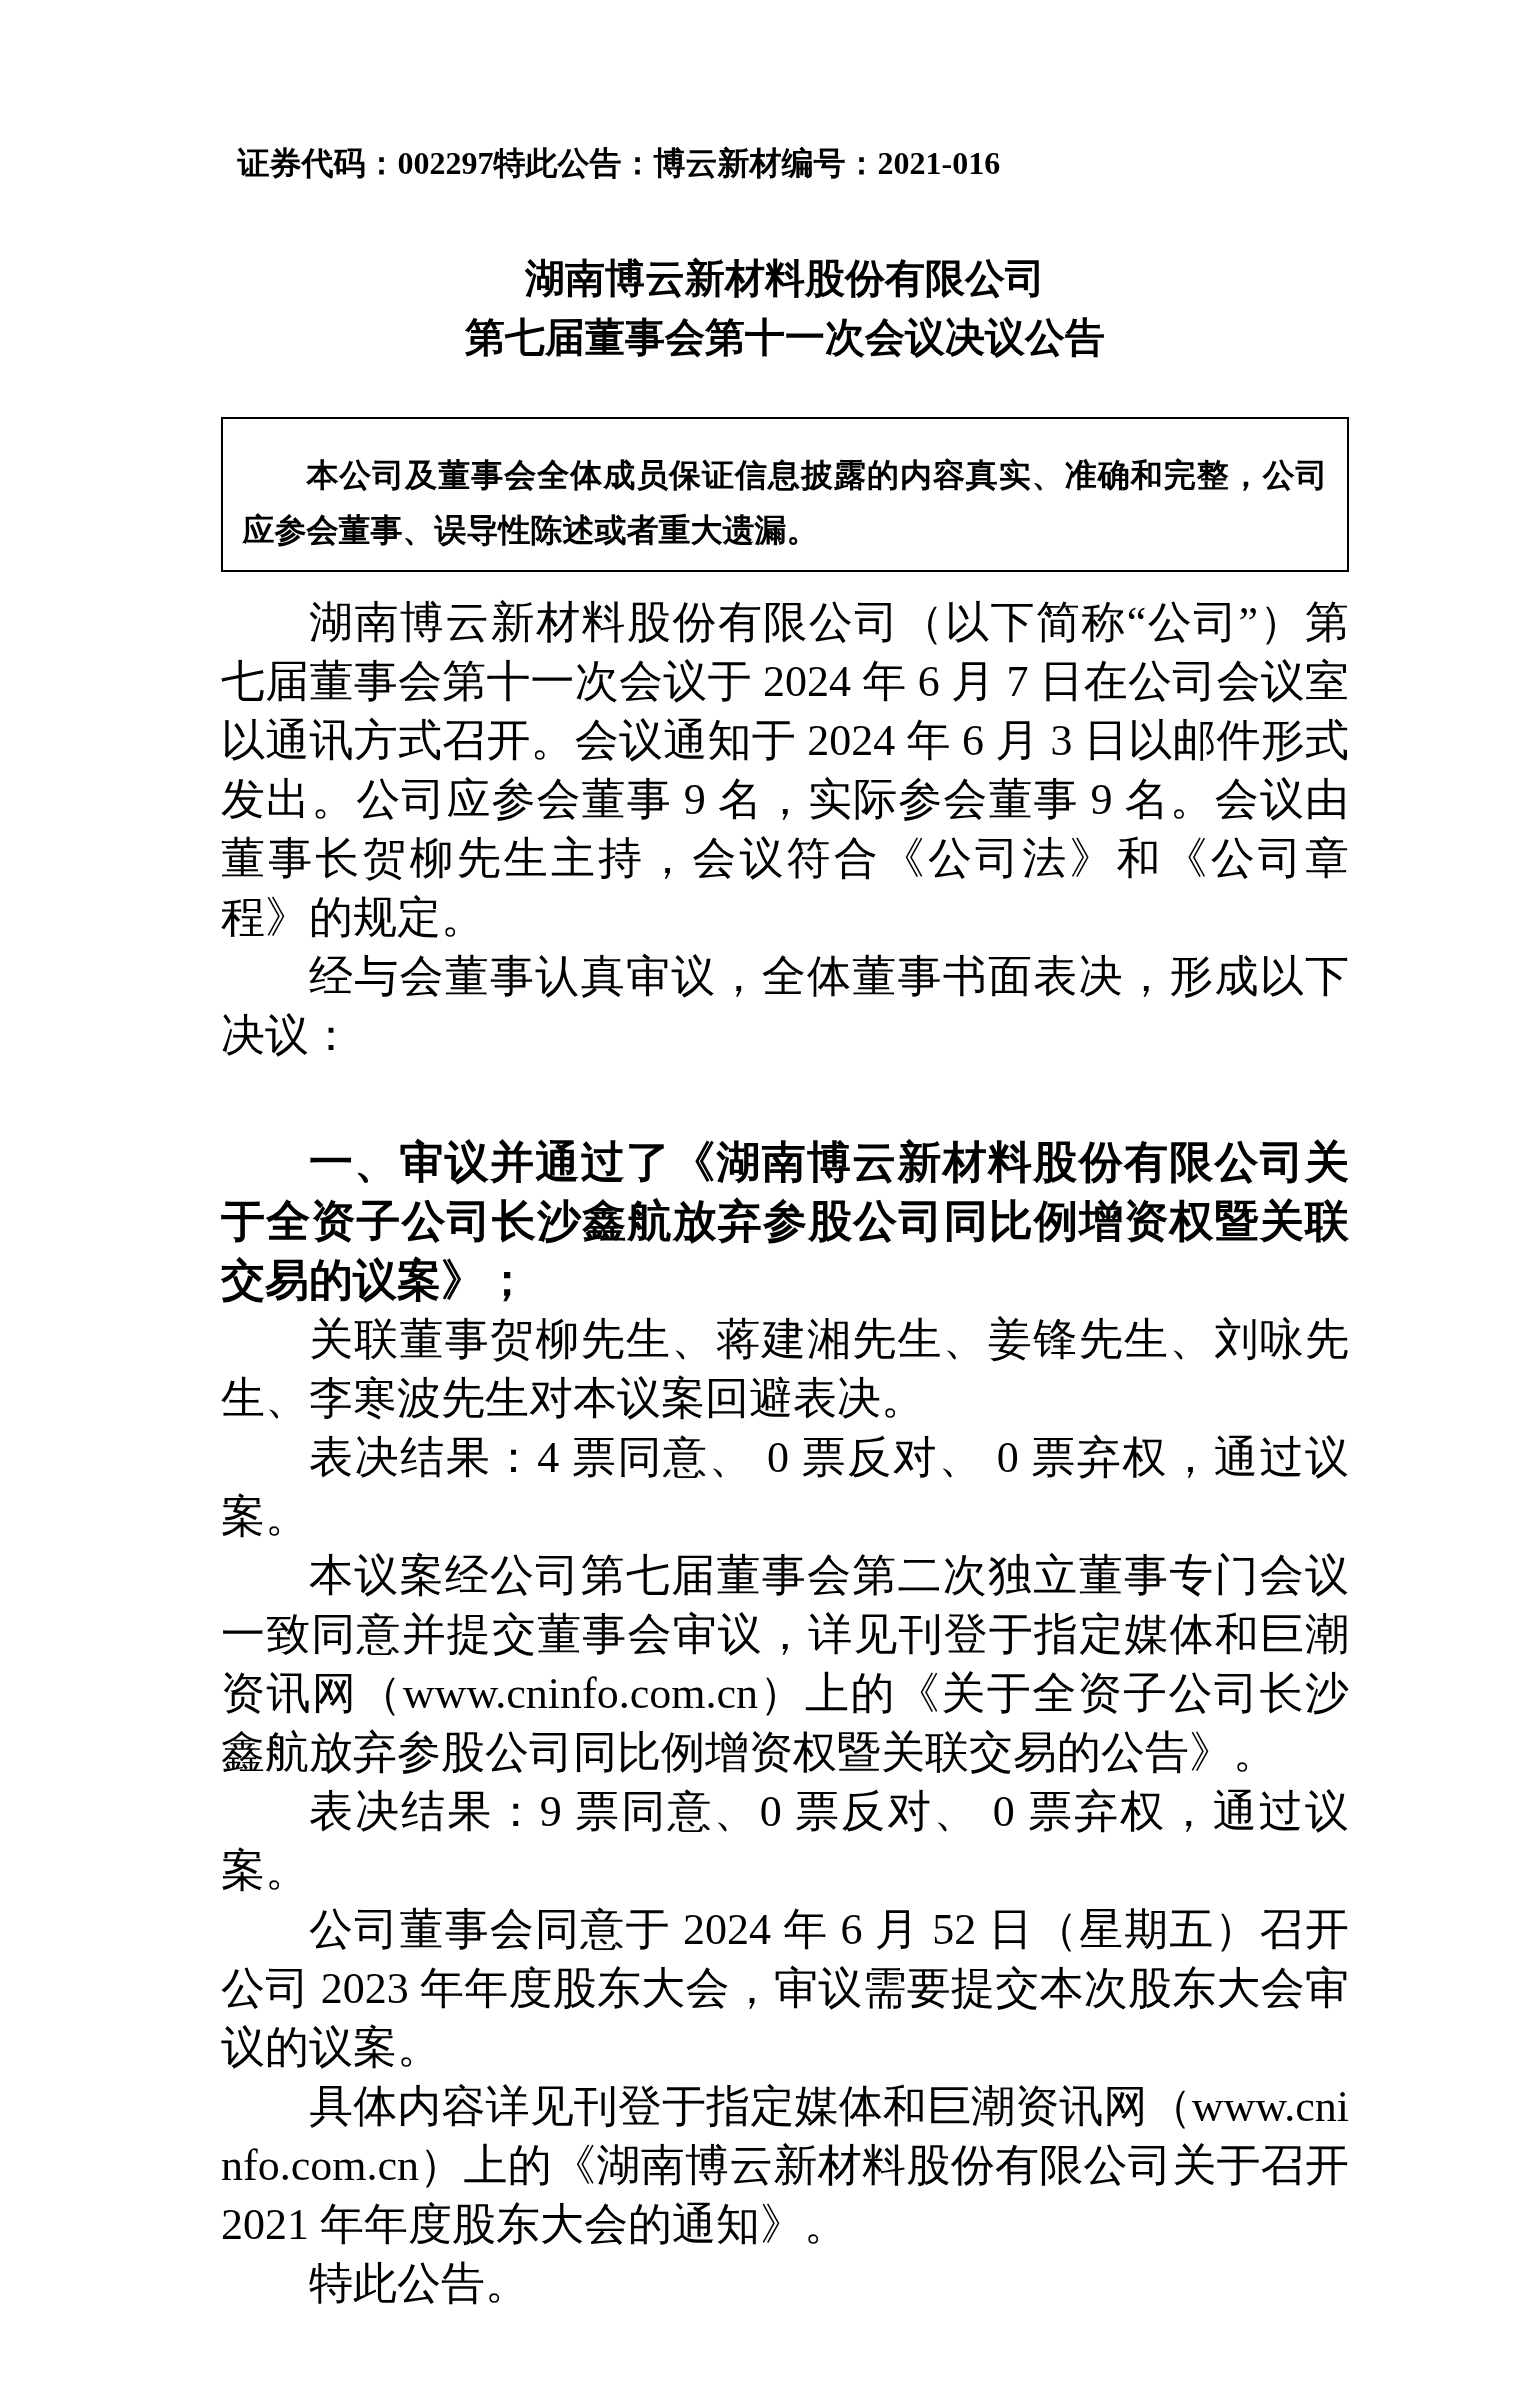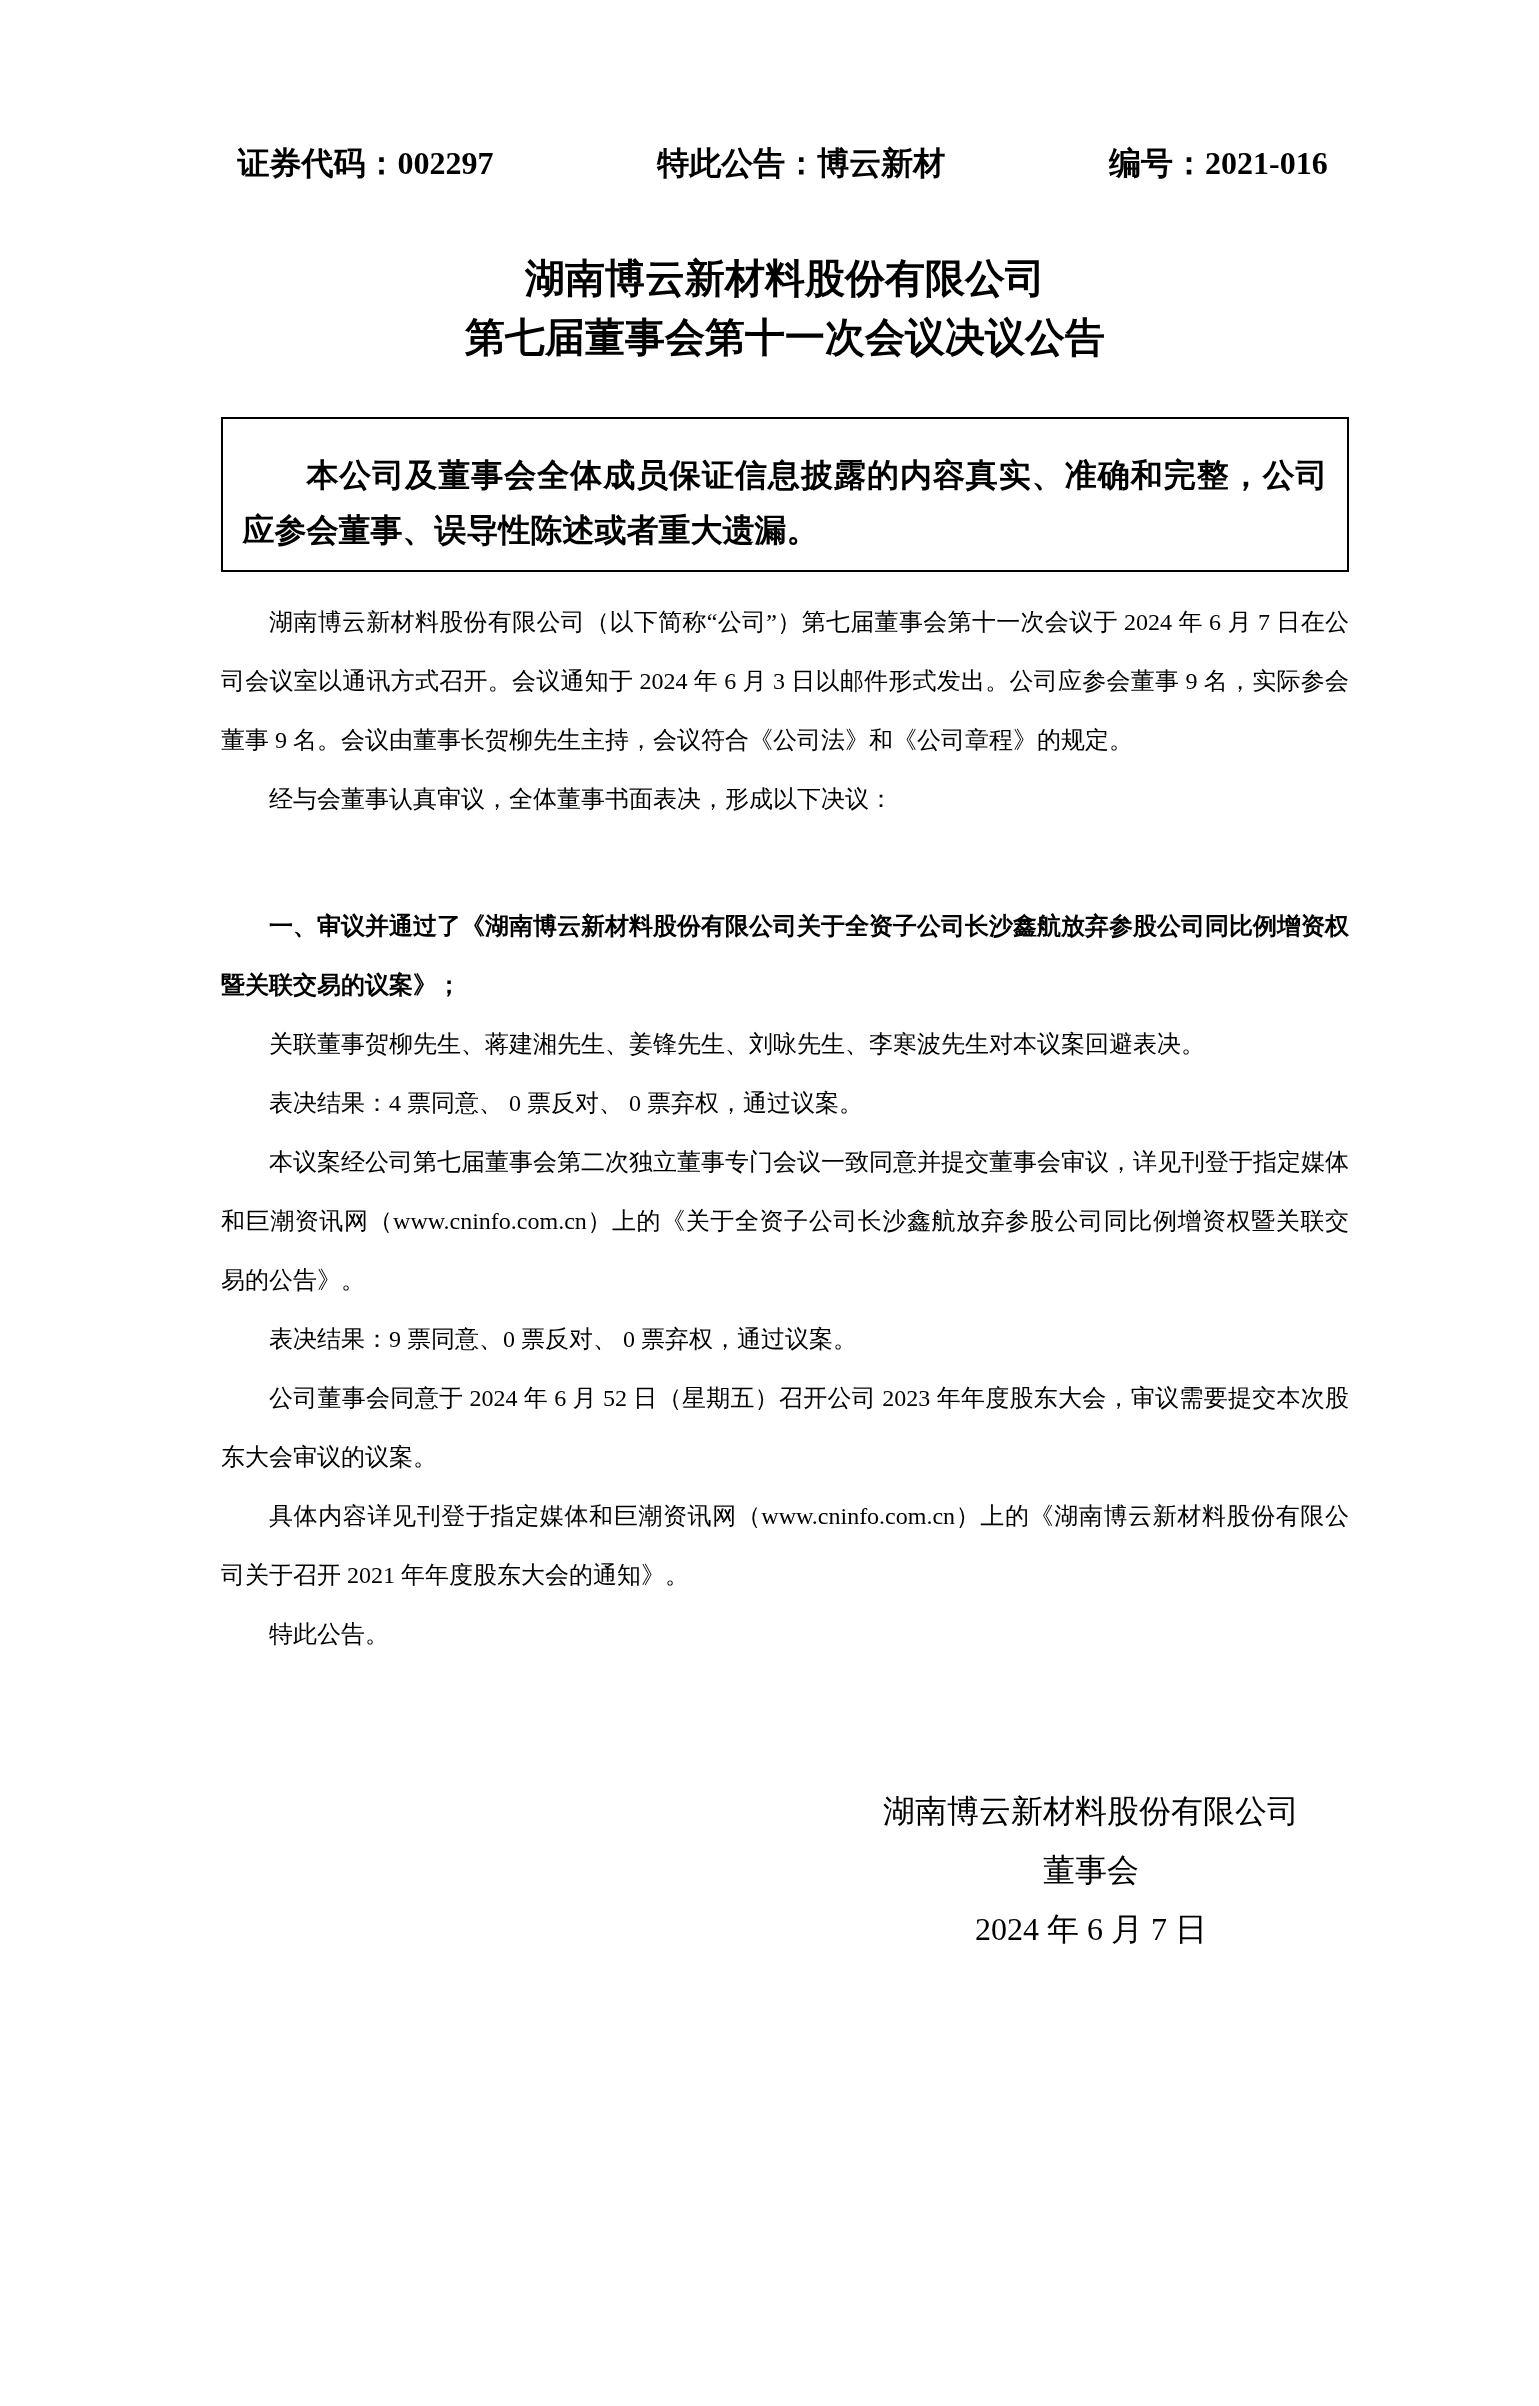--- a/index.html
+++ b/index.html
@@ -7,38 +7,38 @@
     width:1540px;height:2407px;
     background:#ffffff;color:#000000;
     font-family:"Liberation Serif","DejaVu Serif",serif;
     position:relative;
   }
   .content{
     position:absolute;left:221px;top:0;width:1128px;
   }
   .doc-header{
     margin-top:142px;
-    display:flex;justify-content:space-between;
+    display:flex;
     padding:0 21.3px 0 16.5px;
     font-size:32px;font-weight:bold;line-height:43px;
     white-space:nowrap;
   }
   .title-block{
     margin-top:64px;text-align:center;
     font-size:40px;font-weight:bold;line-height:59px;
   }
   .disclaimer-box{
     margin-top:50px;
     border:2.9px solid #000;
     padding:29px 19.4px 11.6px 19.4px;
     font-size:32px;font-weight:bold;line-height:55px;
     text-align:justify;text-indent:2em;
   }
   .para{
-    margin:0;font-size:24px;line-height:59px;
+    margin:0;font-size:44px;line-height:59px;
     text-align:justify;text-indent:2em;
     word-break:break-all;
   }
   .para.first{margin-top:21.3px;}
   .para.heading{font-weight:bold;margin-top:68px;}
   .signature{
     margin-top:118px;
     margin-left:613px;width:514px;
     font-size:32px;line-height:59px;
     text-align:center;

